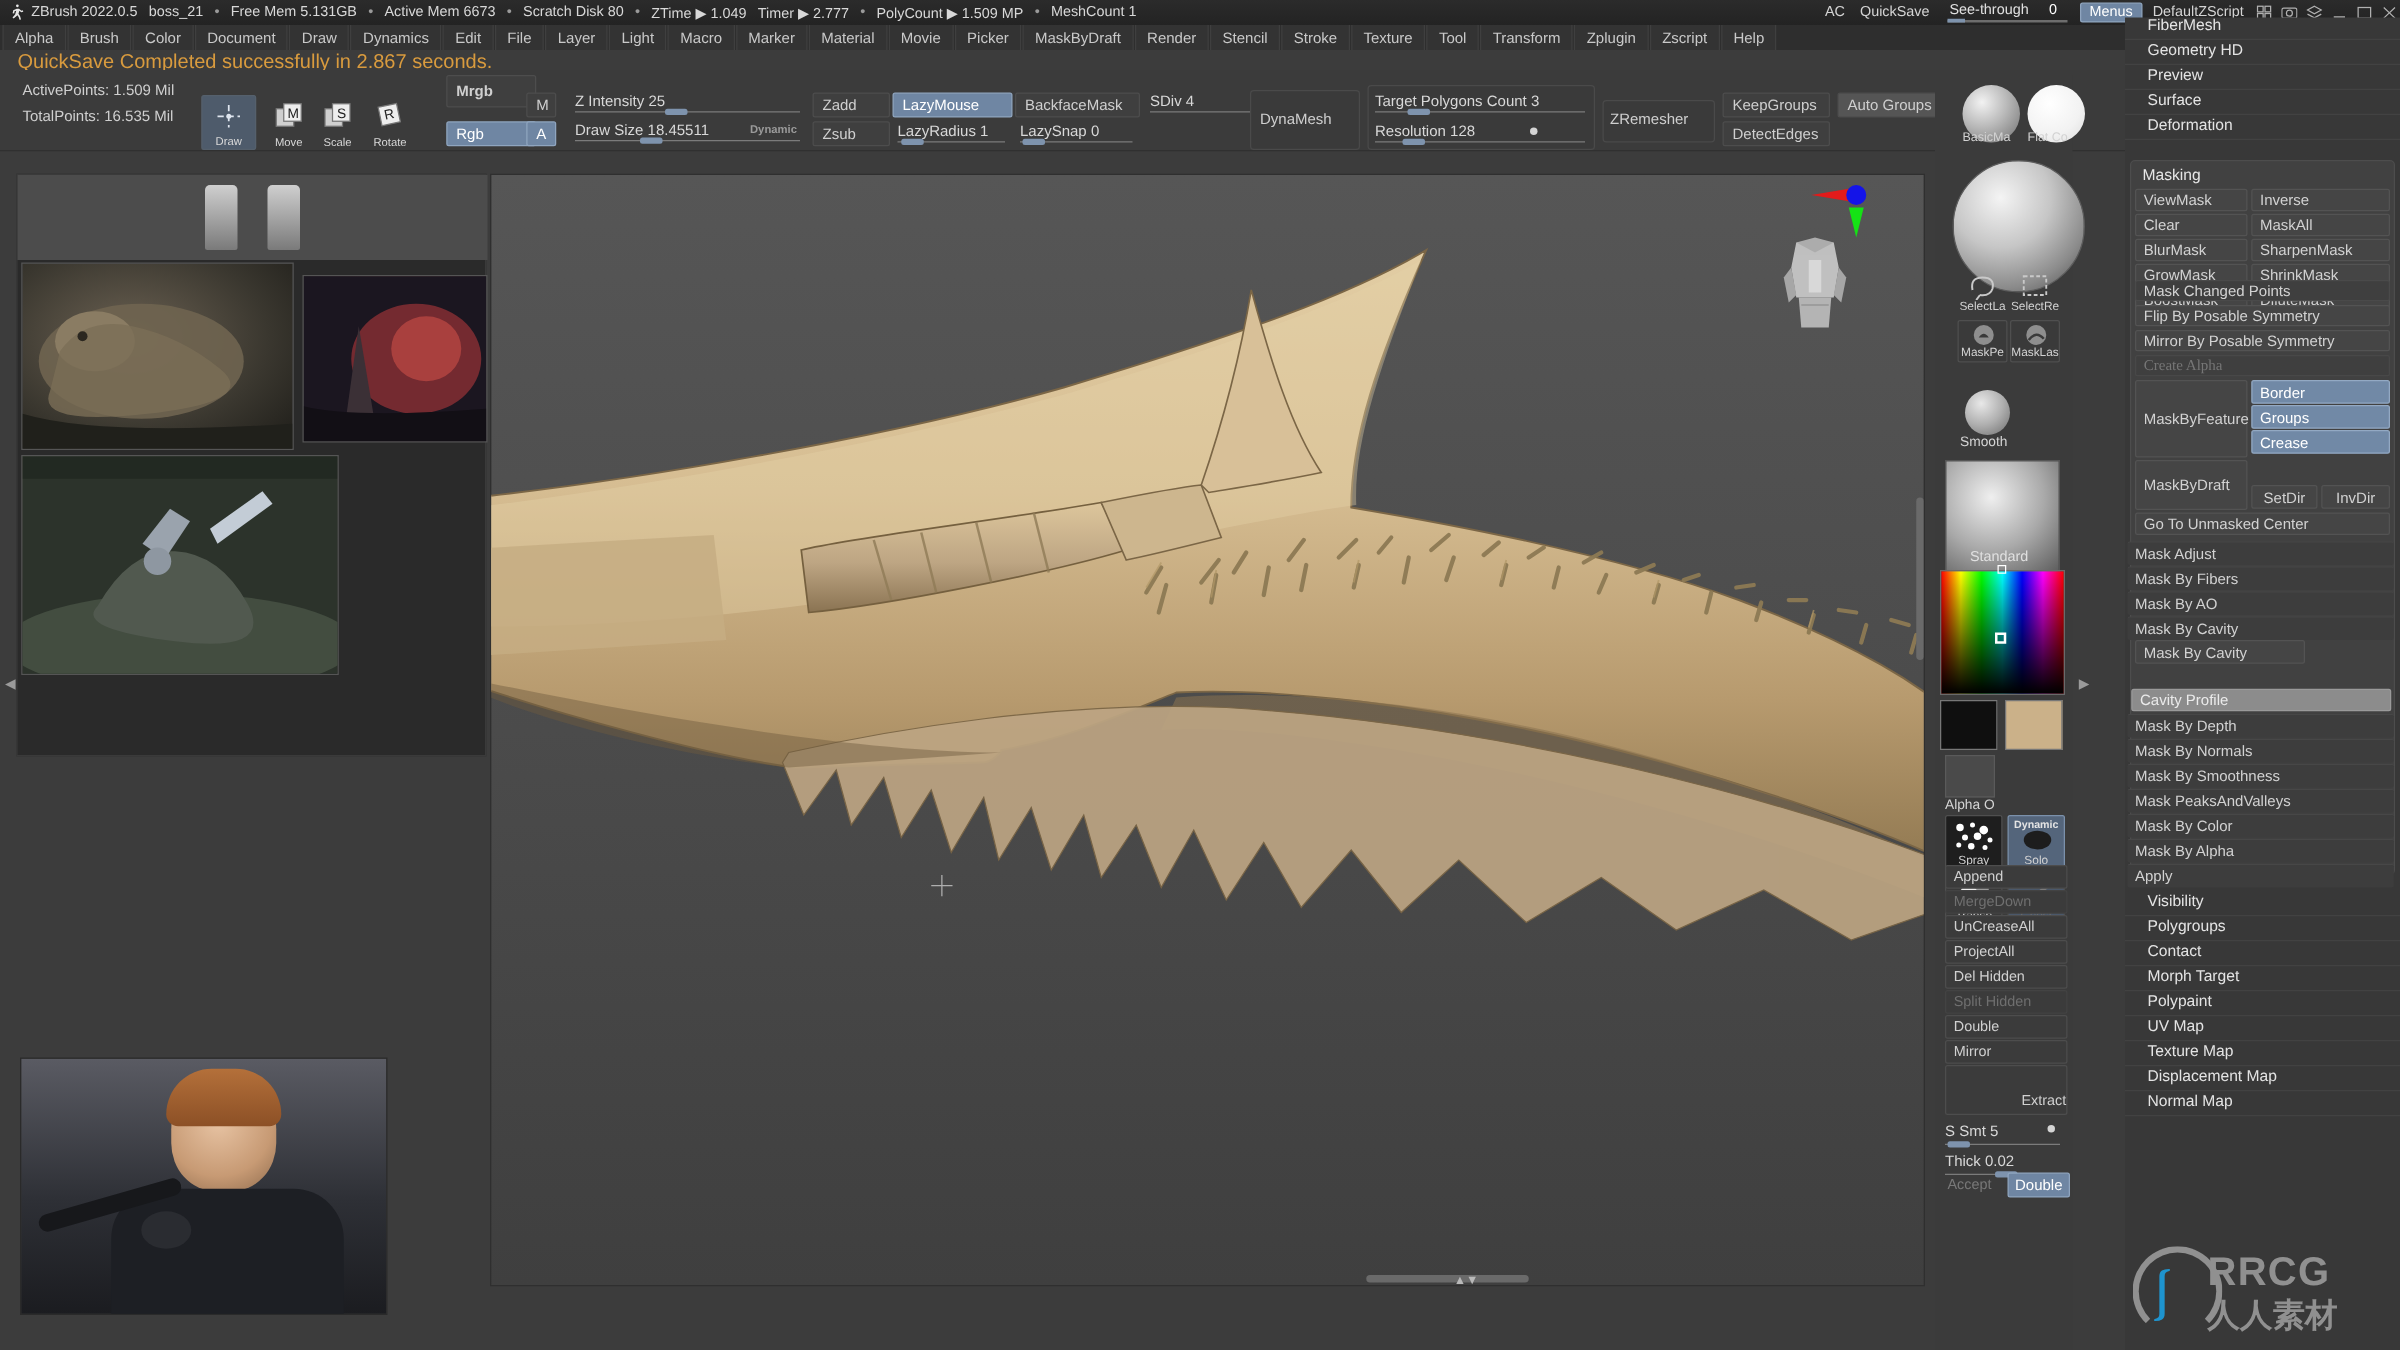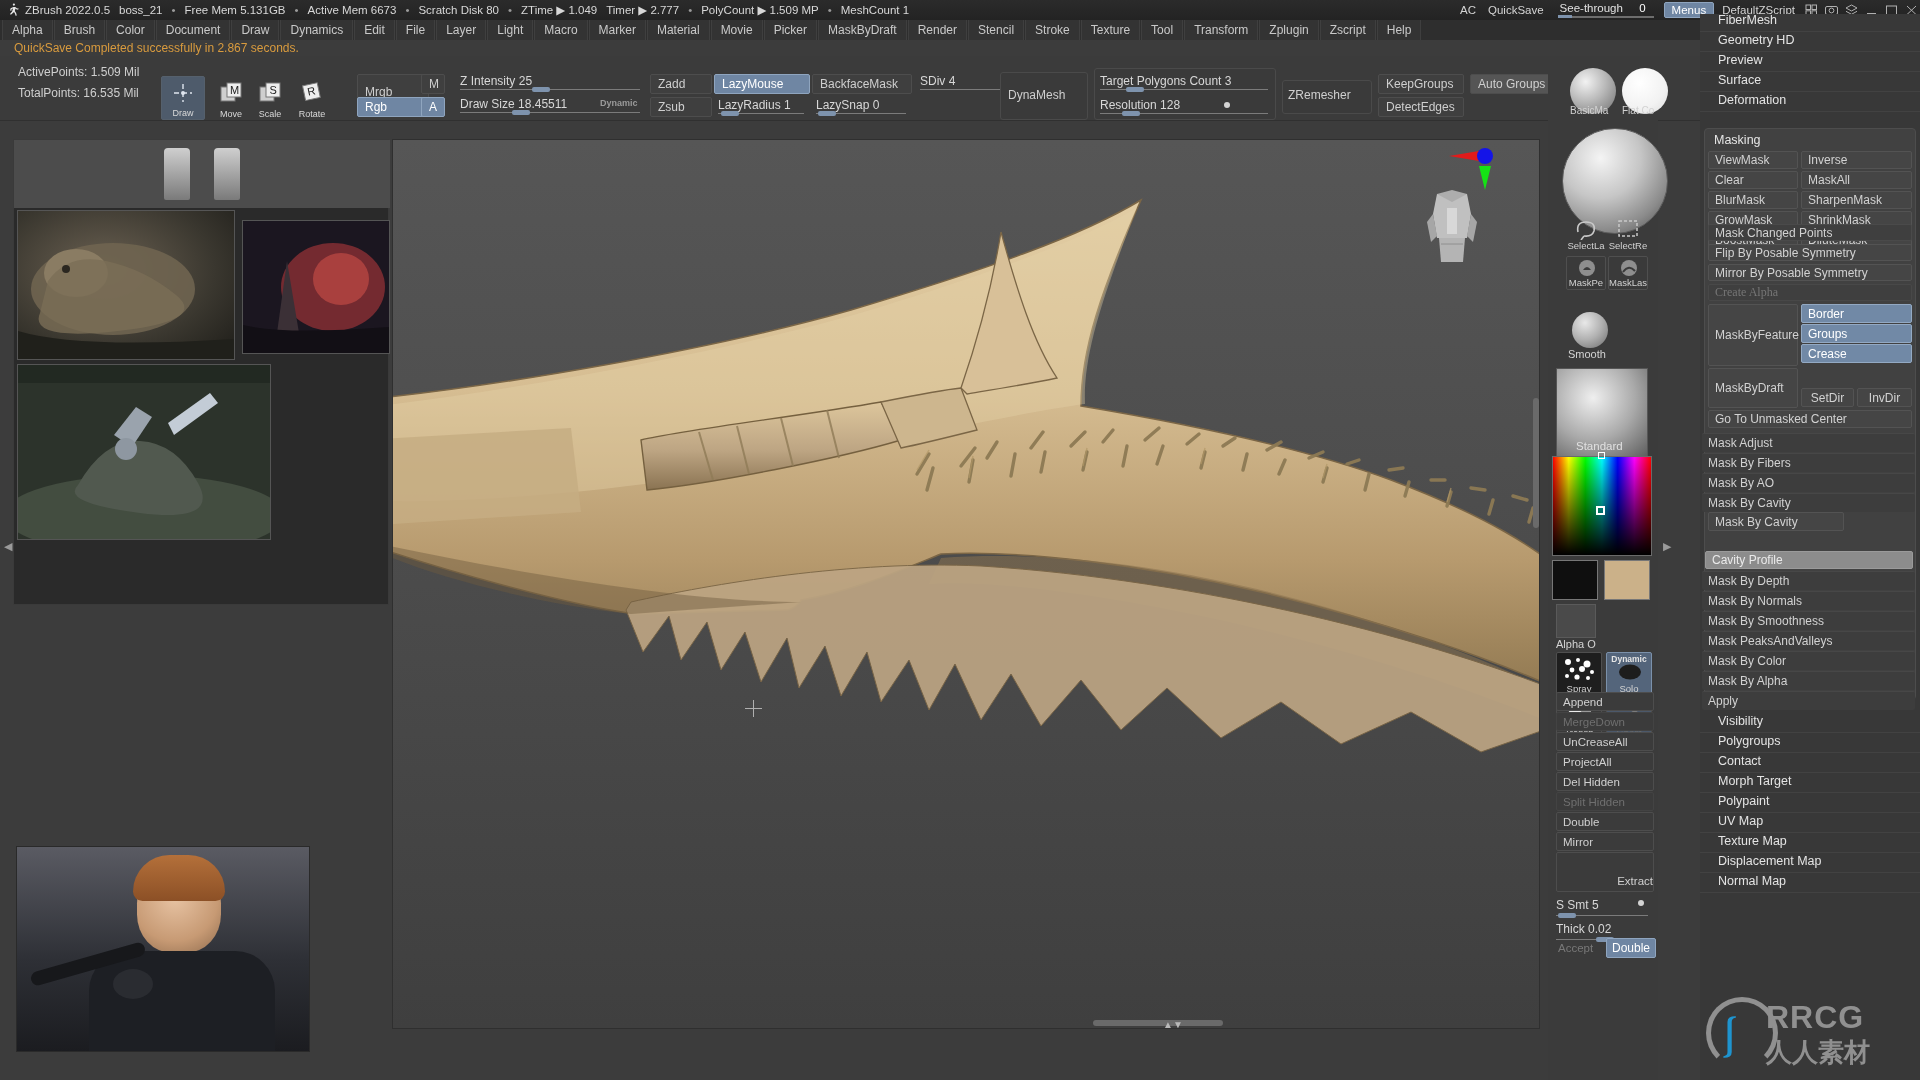--- a/index.html
+++ b/index.html
@@ -42,21 +42,21 @@
     background:#2e2e2e; display:flex; align-items:stretch; padding-left:2px;
   }
   .menu-item{
     color:#c9c9c9; font-size:12px; padding:0 9px; display:flex;align-items:center;
     background:#333333; border:1px solid #3f3f3f; border-top:none;border-bottom:none;
     margin-right:1px;
   }
 
   
   .quicksave{
-    position:absolute; left:14px; top:41px; font-size:12px; color:#d99b3e;
+    position:absolute; left:14px; top:41px; font-size:16px; color:#d99b3e;
   }
 
   
   .shelf{
     position:absolute; left:0; top:56px; width:1920px; height:65px;
     background:#3b3b3b; border-bottom:1px solid #303030;
   }
   .pt-block{ position:absolute; left:18px; top:6px; font-size:12px; color:#cfcfcf; line-height:21px;}
   .tool-ico{
     position:absolute; width:44px; height:44px; border:1px solid #55606c;
@@ -318,21 +318,21 @@
       <svg width="26" height="26" viewBox="0 0 26 26">
           <g transform="rotate(-12 13 12)">
             <rect x="5" y="4" width="15" height="15" fill="#eee" stroke="#777"></rect>
             <text x="8.5" y="15" font-size="11" font-family="Liberation Sans" fill="#222">R</text>
           </g>
         </svg>
     </span>
     <span class="cap">Rotate</span>
   </div>
 
-  <div class="sqbtn" style="left:357px; top:74px; width:72px; height:36px;">Mrgb</div>
+  <div class="sqbtn" style="left:357px; top:60px; width:72px; height:26px;font-weight:bold;">Mrgb</div>
   <div class="sqbtn on" style="left:357px; top:97px; width:72px; height:20px;">Rgb</div>
   <div class="sqbtn" style="left:421px; top:74px; width:24px; height:20px;">M</div>
   <div class="sqbtn on" style="left:421px; top:97px; width:24px; height:20px;">A</div>
 
   <div class="slider" style="left:460px; top:74px; width:180px;">
     <span>Z Intensity</span>
     <span>25</span>
     <span class="bar" style="width:180px;"></span>
     <span class="knob" style="left:72px;"></span>
   </div>

